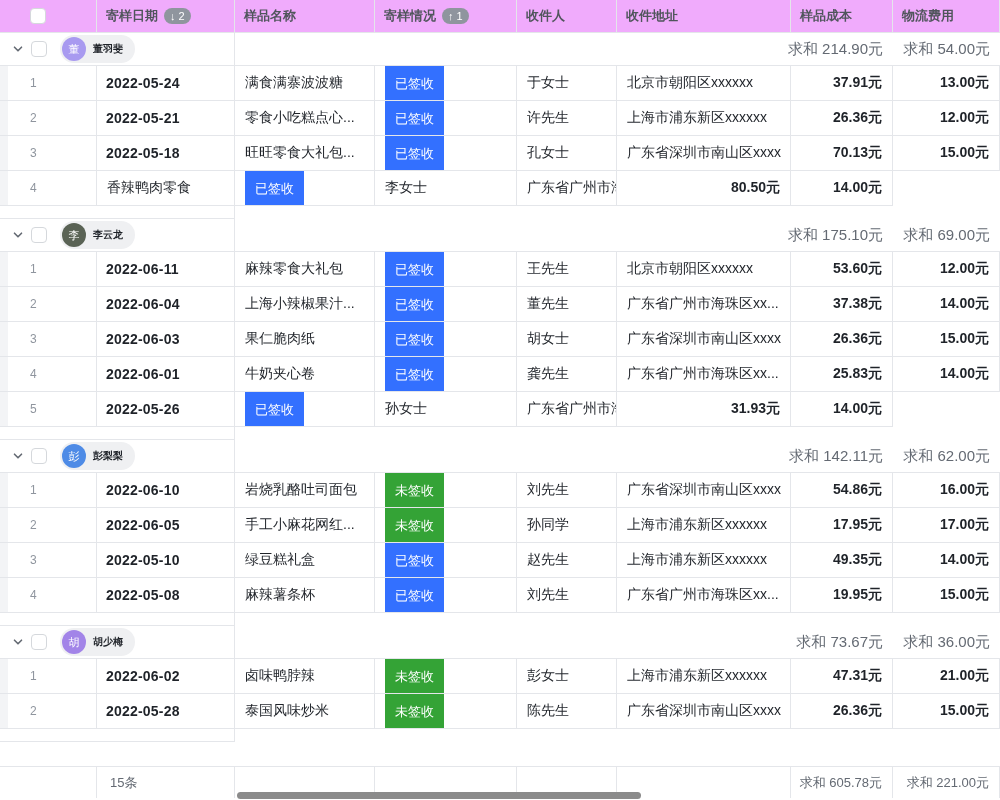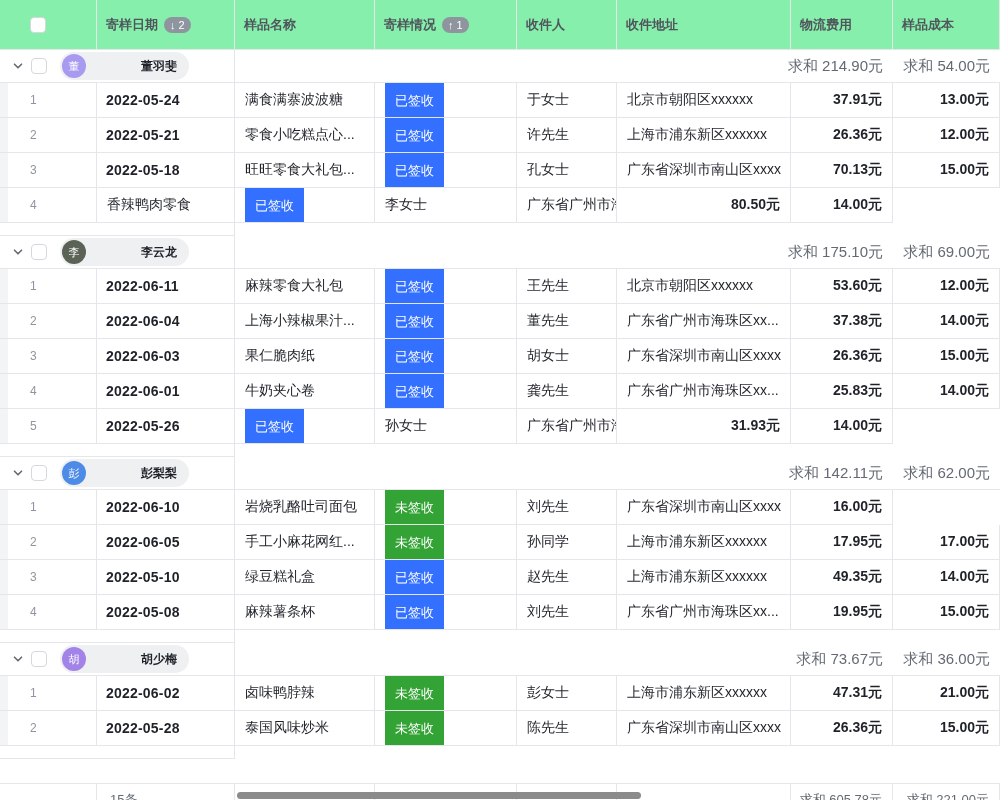--- a/index.html
+++ b/index.html
@@ -6,21 +6,21 @@
   body{
     width:1000px;height:800px;overflow:hidden;background:#fff;
     font-family:"Liberation Sans",sans-serif;
     -webkit-font-smoothing:antialiased;
   }
   .table{position:relative;width:1000px;height:800px;background:#fff;}
 
   
   .header-row{
     display:grid;grid-template-columns:97px 138px 140px 142px 100px 174px 102px 107px;
-    height:50px;border-bottom:1px solid #e4e6ea;background:#86efac;box-sizing:border-box;
+    height:33px;border-bottom:1px solid #e4e6ea;background:#f0abfc;box-sizing:border-box;
   }
   .hc{
     display:flex;align-items:center;gap:6px;padding:0 9px;box-sizing:border-box;
     font-size:13px;font-weight:700;color:#50555c;border-right:1px solid #e4e6ea;
     white-space:nowrap;overflow:hidden;
   }
   .hc-check{padding-left:30px;}
   .sortpill{
     display:inline-flex;align-items:center;gap:3px;background:#8f959e;color:#fff;
     font-size:11px;font-weight:400;line-height:16px;padding:0 6px;border-radius:9px;
@@ -39,21 +39,21 @@
   .chev{width:12px;height:12px;display:inline-flex;align-items:center;justify-content:center;flex:none;}
   .grow .cb{margin-left:7px;}
   .chip{
     display:inline-flex;align-items:center;gap:7px;margin-left:13px;
     background:#eff0f2;border-radius:14px;padding:2px 12px 2px 2px;height:28px;box-sizing:border-box;
   }
   .avatar{
     width:24px;height:24px;border-radius:50%;color:#fff;font-size:11px;
     display:inline-flex;align-items:center;justify-content:center;flex:none;
   }
-  .chipname{font-size:12px;font-weight:700;color:#1f2329;line-height:1;margin-left:48px;}
+  .chipname{font-size:10px;font-weight:700;color:#1f2329;line-height:1;}
   .gsum{position:absolute;top:0;height:33px;display:flex;align-items:center;font-size:15px;color:#646a73;white-space:nowrap;}
   .gsum-cost{right:117px;}
   .gsum-ship{right:10px;}
 
   
   .row{
     display:grid;grid-template-columns:97px 138px 140px 142px 100px 174px 102px 107px;
     height:35px;background:#fff;box-sizing:border-box;
   }
   .c{
@@ -120,24 +120,24 @@
           <span>1</span>
         </span>
     </div>
     <div class="hc">
       <span>收件人</span>
     </div>
     <div class="hc">
       <span>收件地址</span>
     </div>
     <div class="hc">
+      <span>样品成本</span>
+    </div>
+    <div class="hc">
       <span>物流费用</span>
-    </div>
-    <div class="hc">
-      <span>样品成本</span>
     </div>
   </div>
 
   <div id="tbody">
       <div class="grow">
         <div class="top-frozen"></div>
         <span class="chev">
           <svg width="12" height="12" viewBox="0 0 12 12">
             <path d="M2.5 4.2 L6 7.8 L9.5 4.2" fill="none" stroke="#646a73" stroke-width="1.6" stroke-linecap="round" stroke-linejoin="round"></path>
           </svg>
@@ -299,20 +299,21 @@
       </div>
       <div class="row">
         <div class="c c-num">1</div>
         <div class="c c-date">2022-06-10</div>
         <div class="c c-name">岩烧乳酪吐司面包</div>
         <div class="c c-status">
           <span class="badge" style="background: rgb(52, 163, 54);">未签收</span>
         </div>
         <div class="c c-rec">刘先生</div>
         <div class="c c-addr">广东省深圳市南山区xxxx</div>
+        <div class="c c-cost">54.86元</div>
         <div class="c c-ship">16.00元</div>
       </div>
       <div class="row">
         <div class="c c-num">2</div>
         <div class="c c-date">2022-06-05</div>
         <div class="c c-name">手工小麻花网红...</div>
         <div class="c c-status">
           <span class="badge" style="background: rgb(52, 163, 54);">未签收</span>
         </div>
         <div class="c c-rec">孙同学</div>

